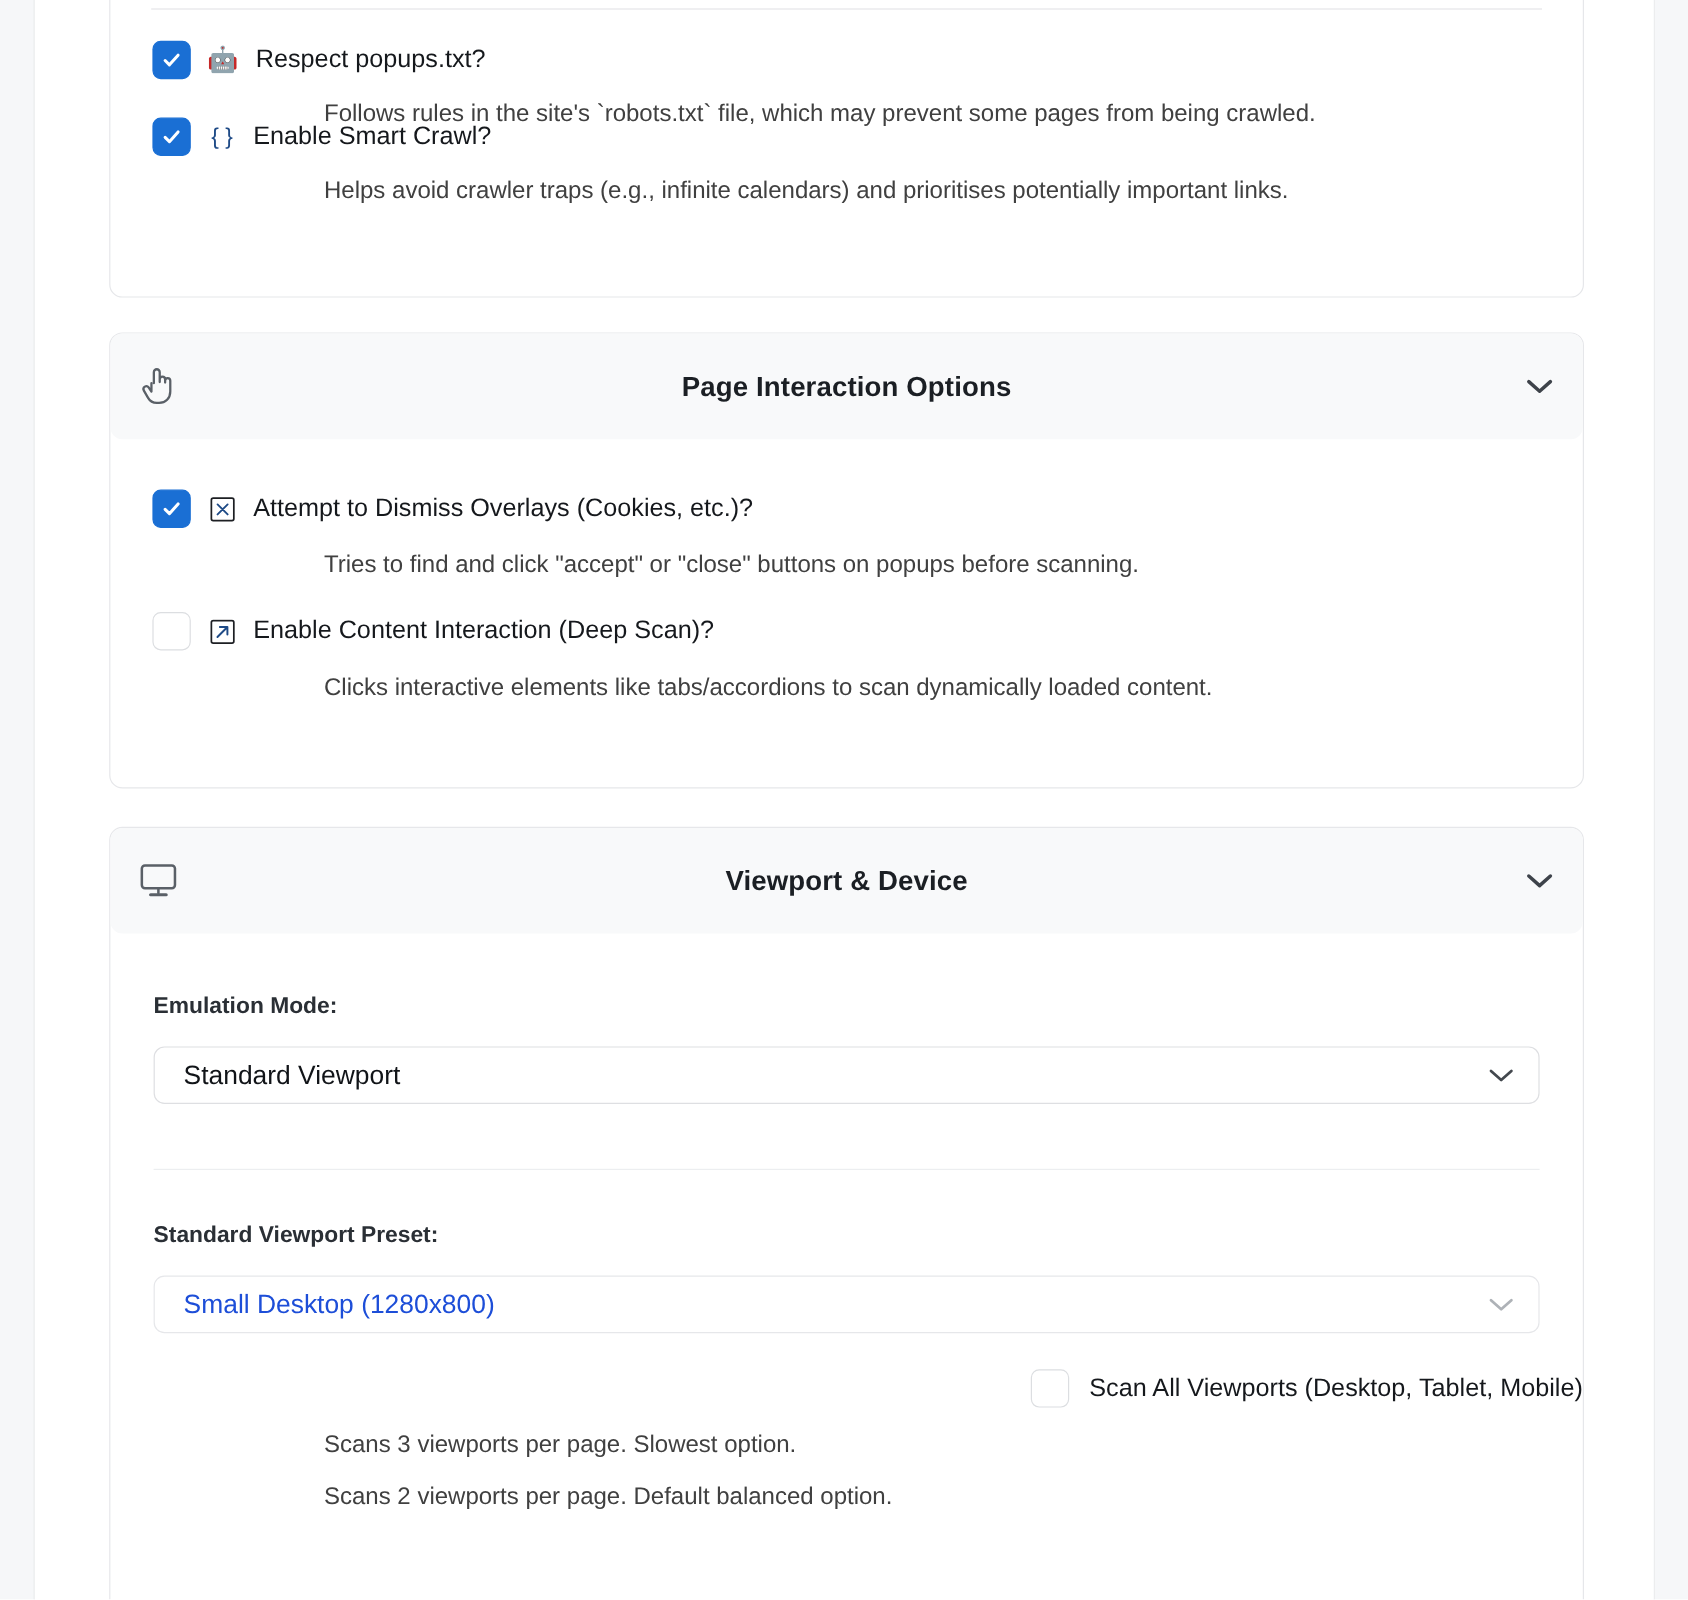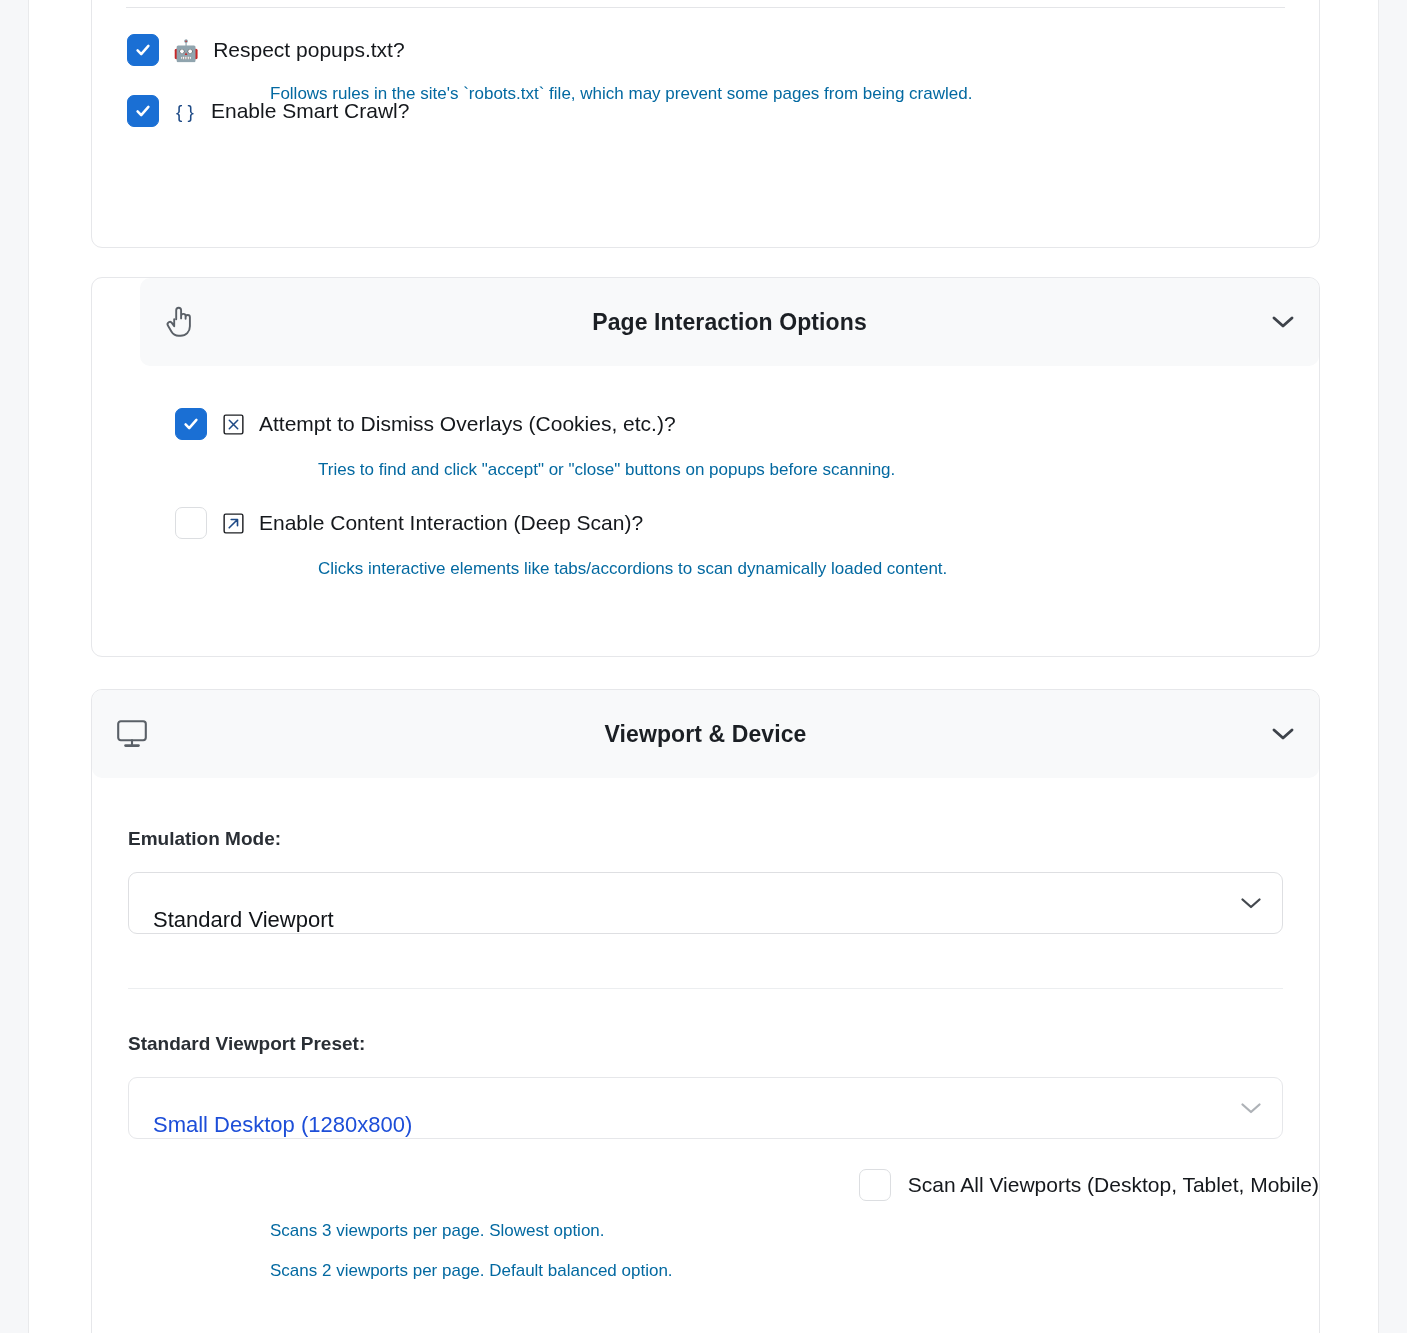--- a/index.html
+++ b/index.html
@@ -120,39 +120,39 @@
     justify-content: center;
     min-width: 24px;
   }
   .opt-icon.emoji { font-size: 21px; }
   .opt-label {
     font-size: 21px;
     color: #15181c;
     white-space: nowrap;
   }
   .opt-desc {
-    font-size: 17px;
-    color: #0369a1;
+    font-size: 20px;
+    color: #404040;
     margin-left: 50px;
   }
 
   
   .field-label {
     font-size: 19px;
     font-weight: bold;
     color: #2a2f35;
   }
   .select {
     position: relative;
-    height: 62px;
+    height: 48px;
     border: 1px solid #dedfe2;
     border-radius: 9px;
     background: #ffffff;
     display: flex;
-    align-items: flex-end;
+    align-items: center;
     padding: 0 48px 0 24px;
     font-size: 22px;
     color: #111418;
   }
   .select.muted { color: #1d4ed8; border-color: #e6e7ea; }
   .select .sel-chevron {
     position: absolute;
     right: 20px;
     top: 50%;
     transform: translateY(-50%);
@@ -196,24 +196,25 @@
 
         <div class="opt-row" style="margin:-9px 0 0 35px;">
           <span class="cb on">
             <svg width="18" height="18" viewBox="0 0 20 20" aria-hidden="true">
               <path d="M4 10.5 L8 14.5 L16 5.5" fill="none" stroke="#ffffff" stroke-width="2.8" stroke-linecap="round" stroke-linejoin="round"></path>
             </svg>
           </span>
           <span class="opt-icon" style="color:#1e4a86;font-size:19px;">{ }</span>
           <span class="opt-label">Enable Smart Crawl?</span>
         </div>
+        <div class="opt-desc" style="margin:18px 0 0 178px;">Helps avoid crawler traps (e.g., infinite calendars) and prioritises potentially important links.</div>
       </div>
     </div>
 
-    <div class="card" style="top:277px; height:380px;padding-left:48px;">
+    <div class="card" style="top:277px; height:380px;">
 
       <div class="card-header">
         <span class="hdr-icon">
 
           <svg width="30" height="34" viewBox="0 0 30 34" fill="none" aria-hidden="true">
             <path d="M12.2 14.3V5.3c0-1.45 1.1-2.6 2.45-2.6s2.45 1.15 2.45 2.6v8.1
                      M17.1 13.4v-2.2c0-1.3 1.0-2.35 2.25-2.35s2.25 1.05 2.25 2.35v2.6
                      M21.6 13.8v-1.5c0-1.25 0.95-2.25 2.15-2.25s2.15 1.0 2.15 2.25v8.9
                      c0 5.6-3.9 9.6-9.35 9.6h-1.9c-3.3 0-5.6-1.35-7.25-4.2l-3.5-6.1
                      c-0.65-1.15-0.3-2.6 0.8-3.3 1.05-0.65 2.45-0.35 3.15 0.7l2.35 3.4V14.3" stroke="#5a6067" stroke-width="1.9" stroke-linecap="round" stroke-linejoin="round"></path>

